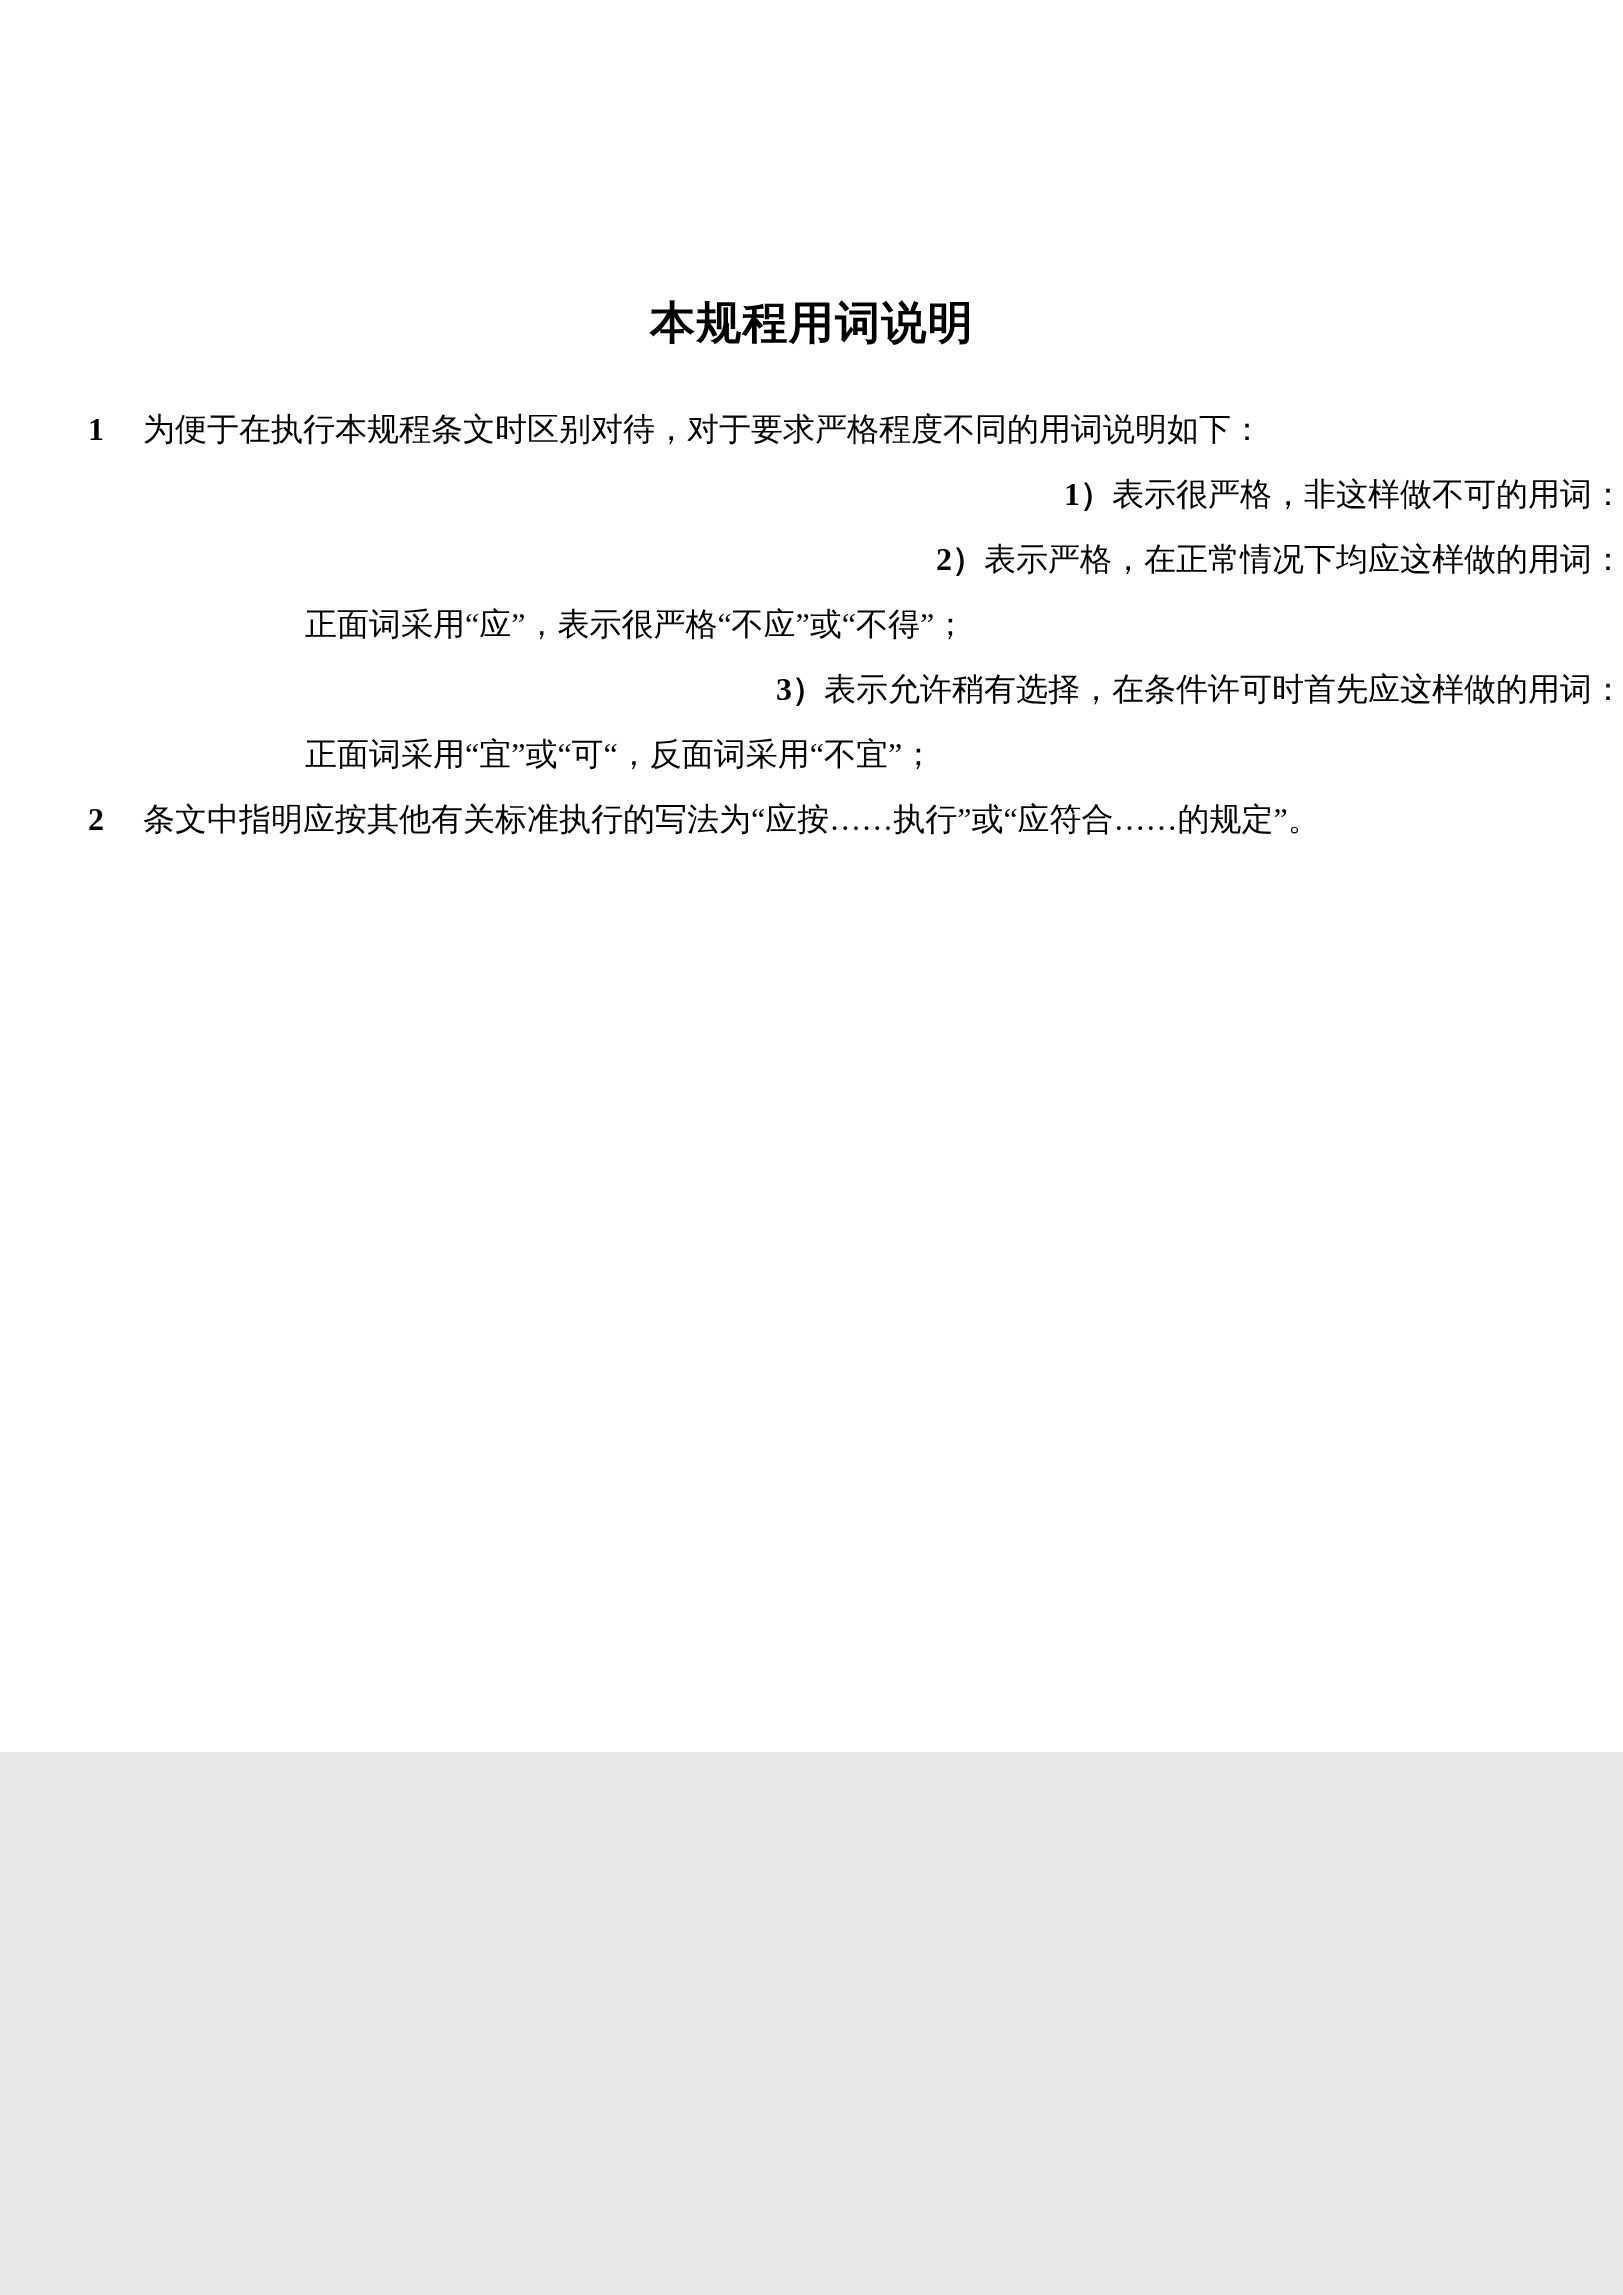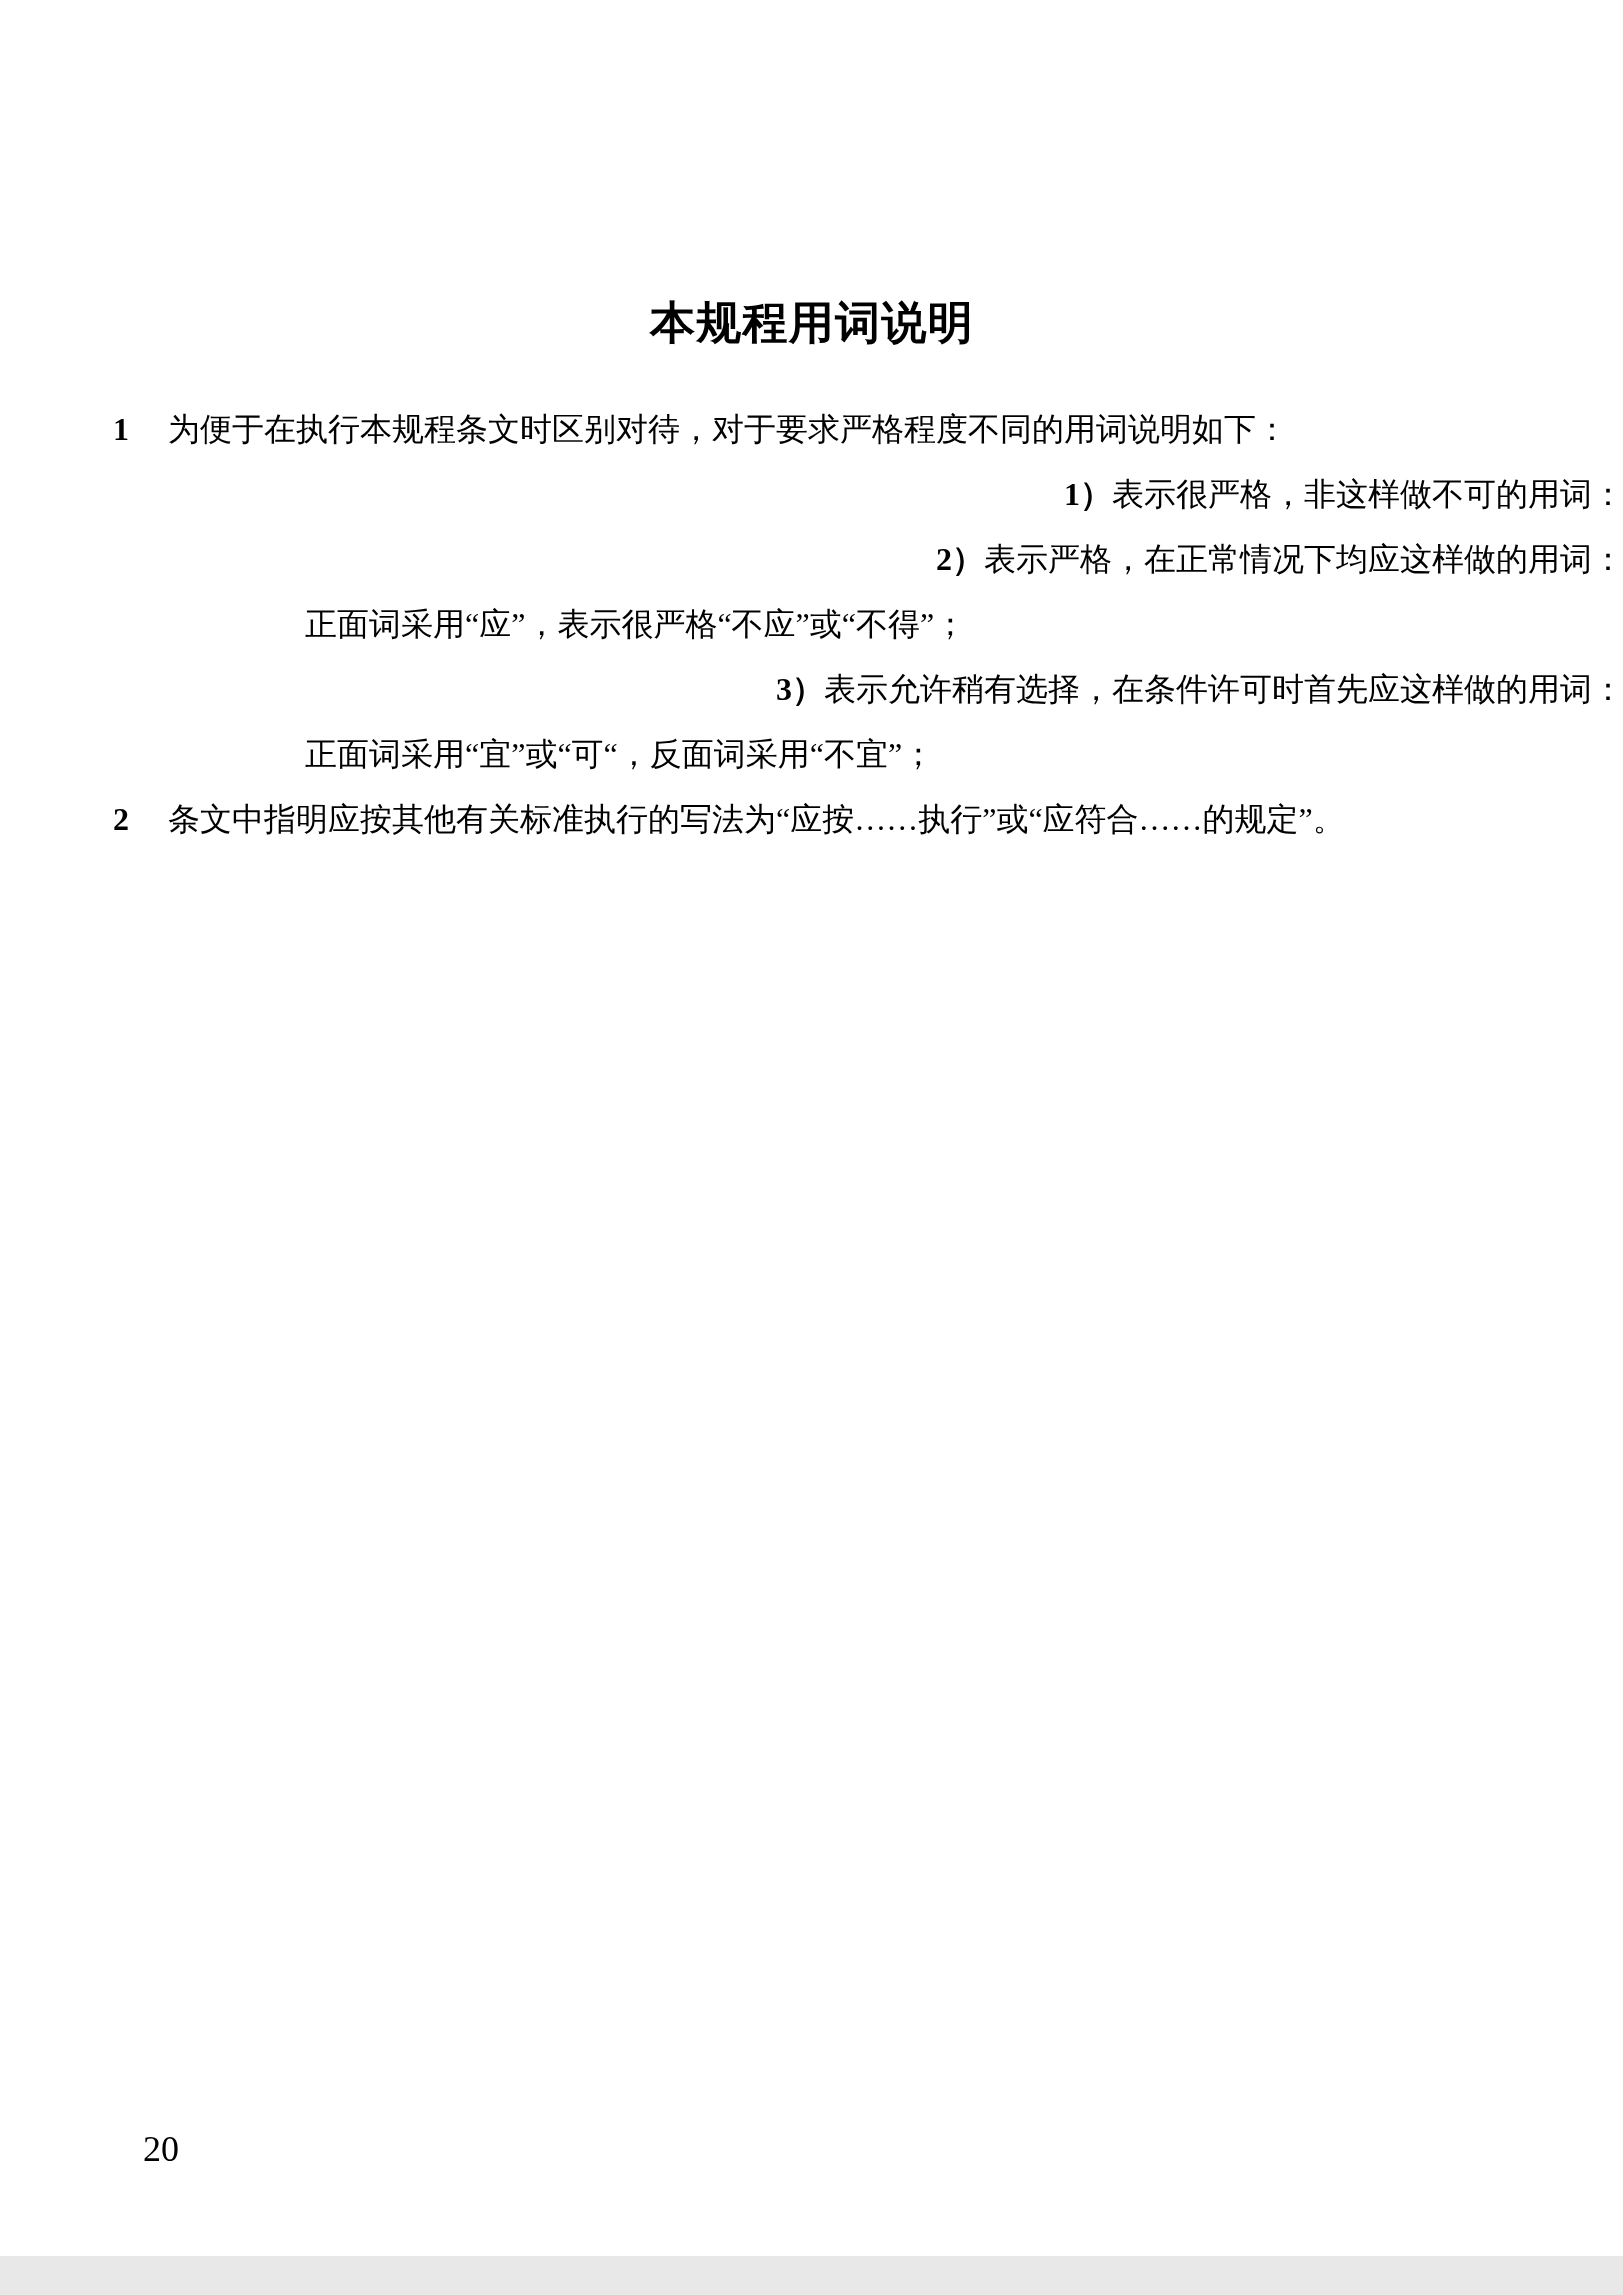--- a/index.html
+++ b/index.html
@@ -1,19 +1,19 @@
 <!DOCTYPE html>
 <html style="font-size:10.4px"><head>
 <meta charset="utf-8">
 <style>
   html, body { margin: 0; padding: 0; background: #e8e8e8; }
   .page {
     position: relative;
     width: 1624px;
-    height: 2256px;
+    height: 1752px;
     margin: 0 auto;
     background: #ffffff;
     color: #000000;
     font-family: "Liberation Serif", "DejaVu Serif", serif;
     overflow: hidden;
   }
   .title {
     margin: 0;
     padding-top: 292px;
     text-align: center;
@@ -29,21 +29,21 @@
   .line {
     margin: 0;
     font-size: 32px;
     line-height: 65px;
     white-space: nowrap;
   }
   .line .num {
     display: inline-block;
     font-weight: 700;
   }
-  .line.main { padding-left: 113px; }
+  .line.main { padding-left: 88px; }
   .line.main .num { width: 55px; }
   .line.sub  { padding-left: 255px; text-align: right; }
   .line.sub .num { width: 50px; }
   .line.cont { padding-left: 305px; }
   .page-number {
     position: absolute;
     left: 143px;
     top: 2131px;
     font-size: 36px;
     line-height: 1;

